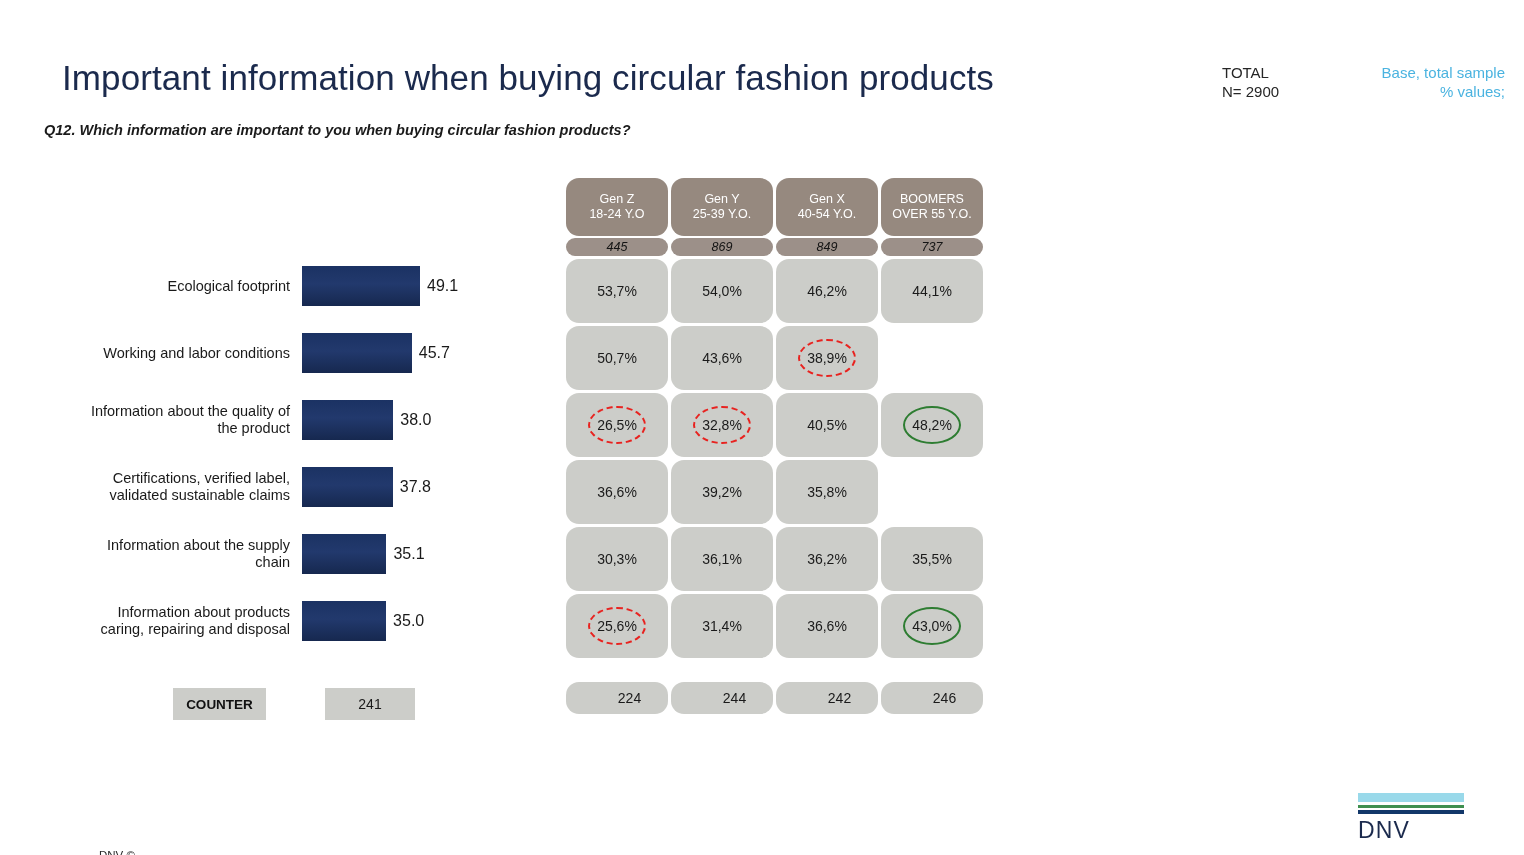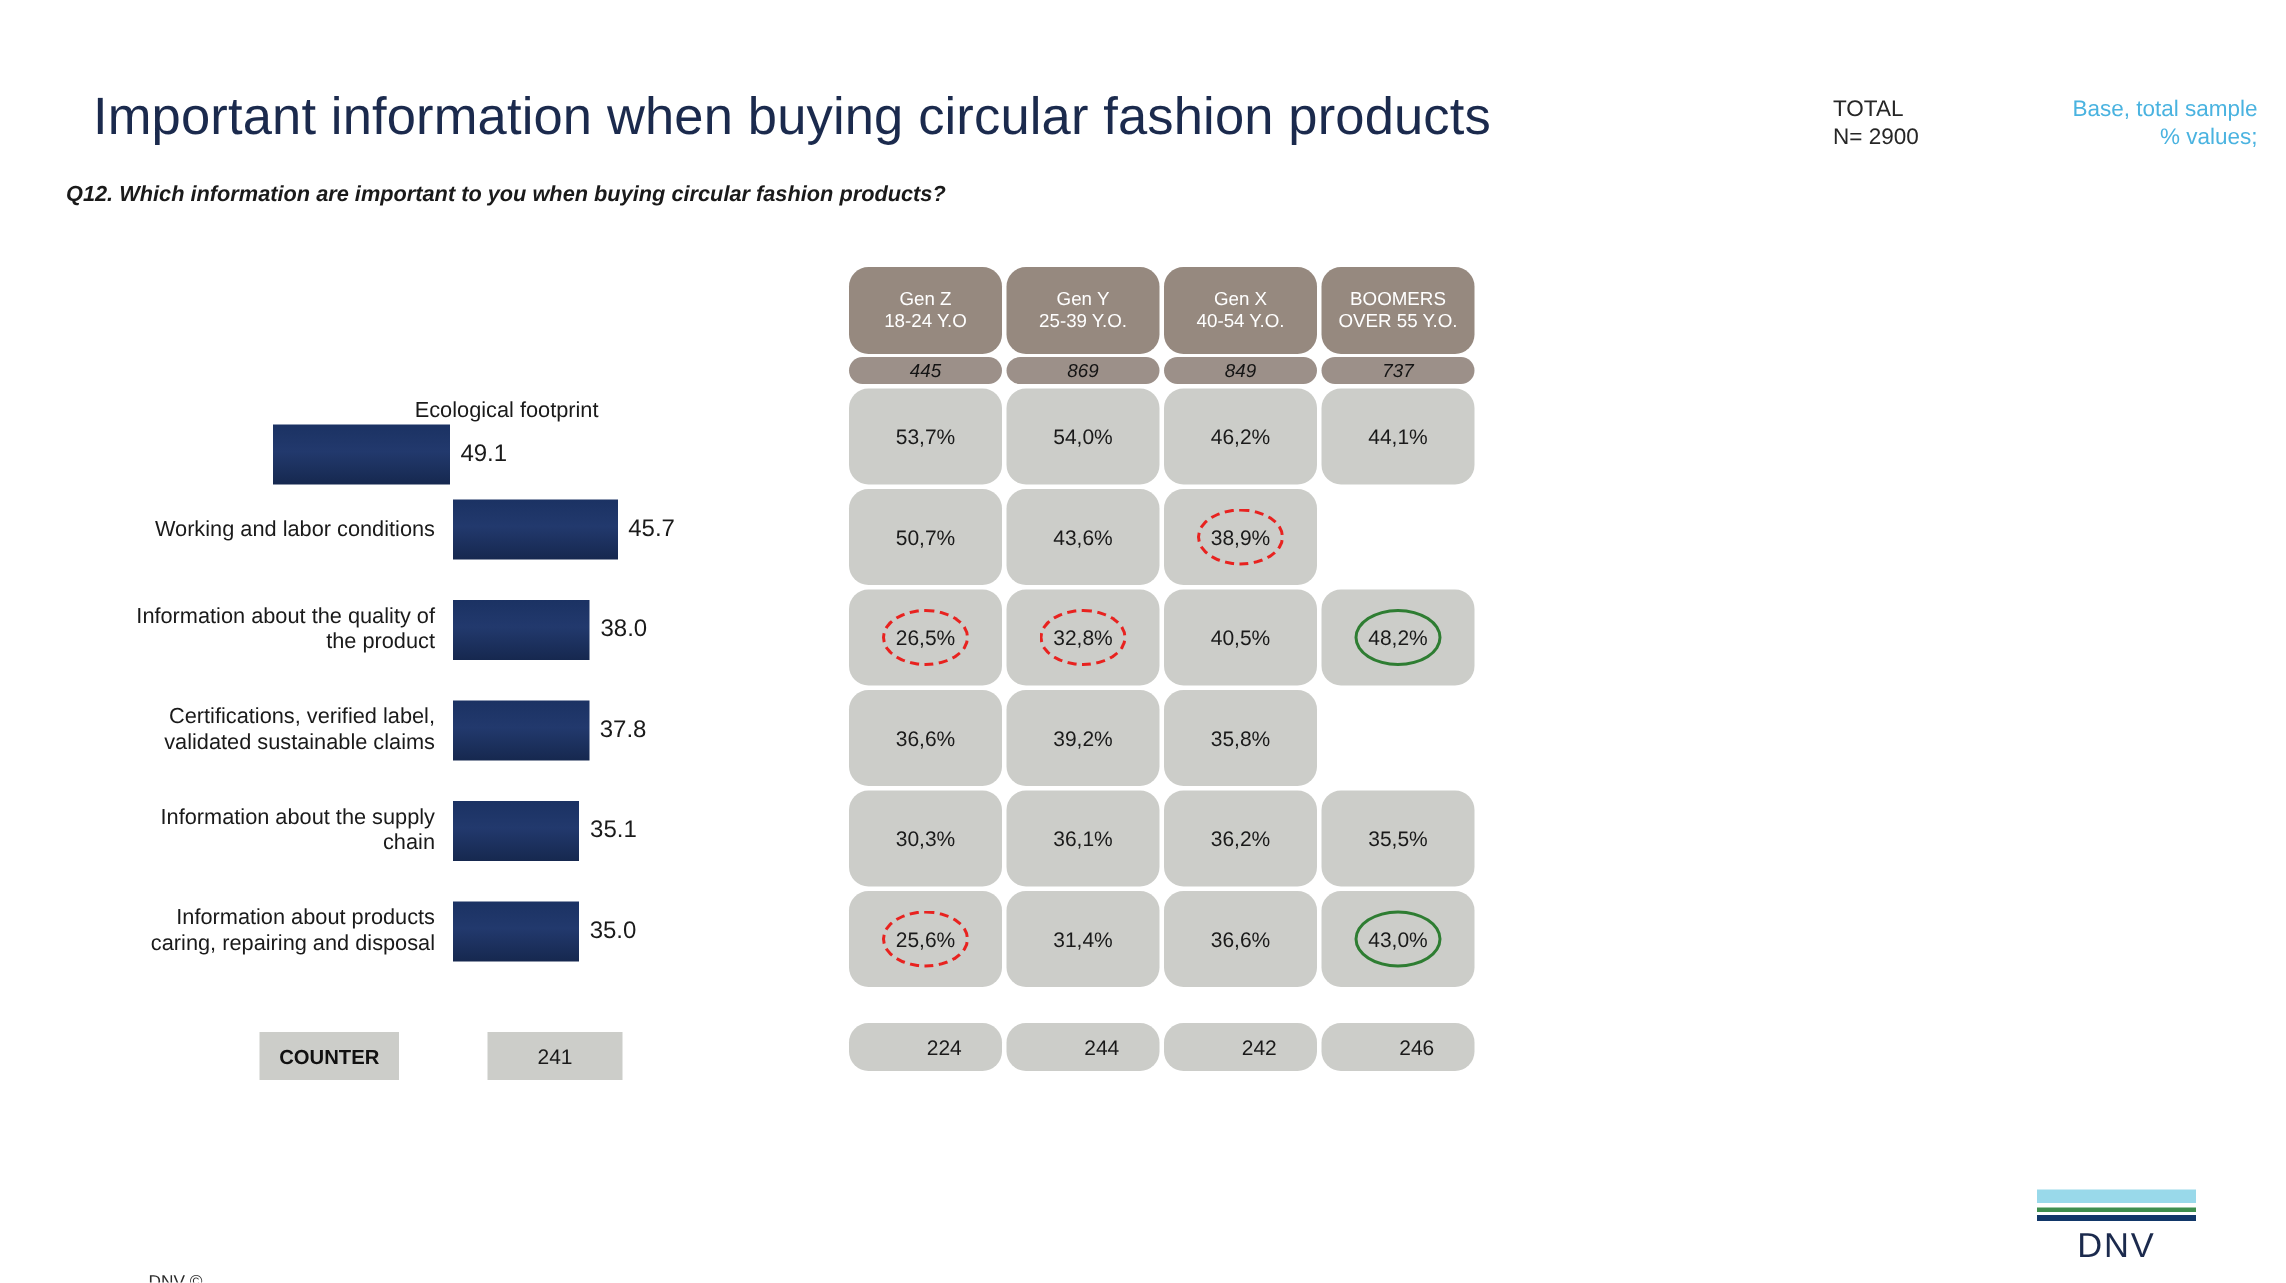--- a/index.html
+++ b/index.html
@@ -229,21 +229,21 @@
     background: #3f8f4f;
     margin-top: 2.5px;
   }
   #dnv-logo .bar-navy {
     height: 3.5px;
     background: #123769;
     margin-top: 2.5px;
   }
   #dnv-logo .logo-text {
     margin-top: 3px;
-    text-align: center;
+    text-align: left;
     font-size: 23px;
     letter-spacing: 1.2px;
     color: #1b2a4d;
     font-family: "Liberation Sans", sans-serif;
   }
 </style>
 </head>
 <body>
 
 <div id="slide-title">Important information when buying circular fashion products</div>
@@ -253,21 +253,21 @@
   <div>TOTAL</div>
   <div>N= 2900</div>
 </div>
 
 <div id="base-block">
   <div>Base, total sample</div>
   <div>% values;</div>
 </div>
 
 <div id="bars-panel">
-    <div class="bar-row" style="top: 11px; flex-direction: column;">
+    <div class="bar-row" style="top: 11px;">
       <div class="bar-label">
         <div>Ecological footprint</div>
       </div>
       <div class="bar-track">
         <div class="bar-fill" style="width: 118px;"></div>
         <div class="bar-value">49.1</div>
       </div>
     </div>
     <div class="bar-row" style="top: 78px;">
       <div class="bar-label">

